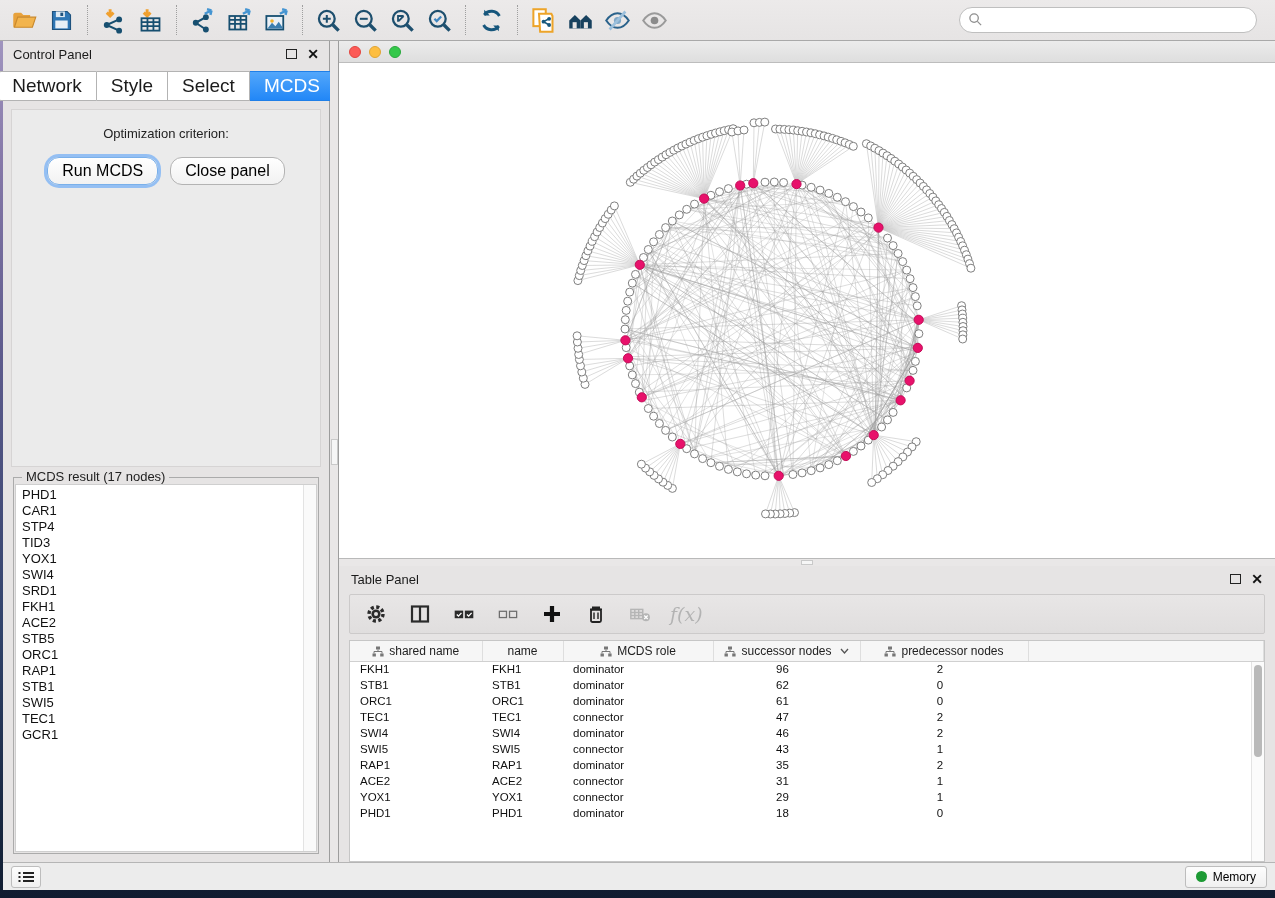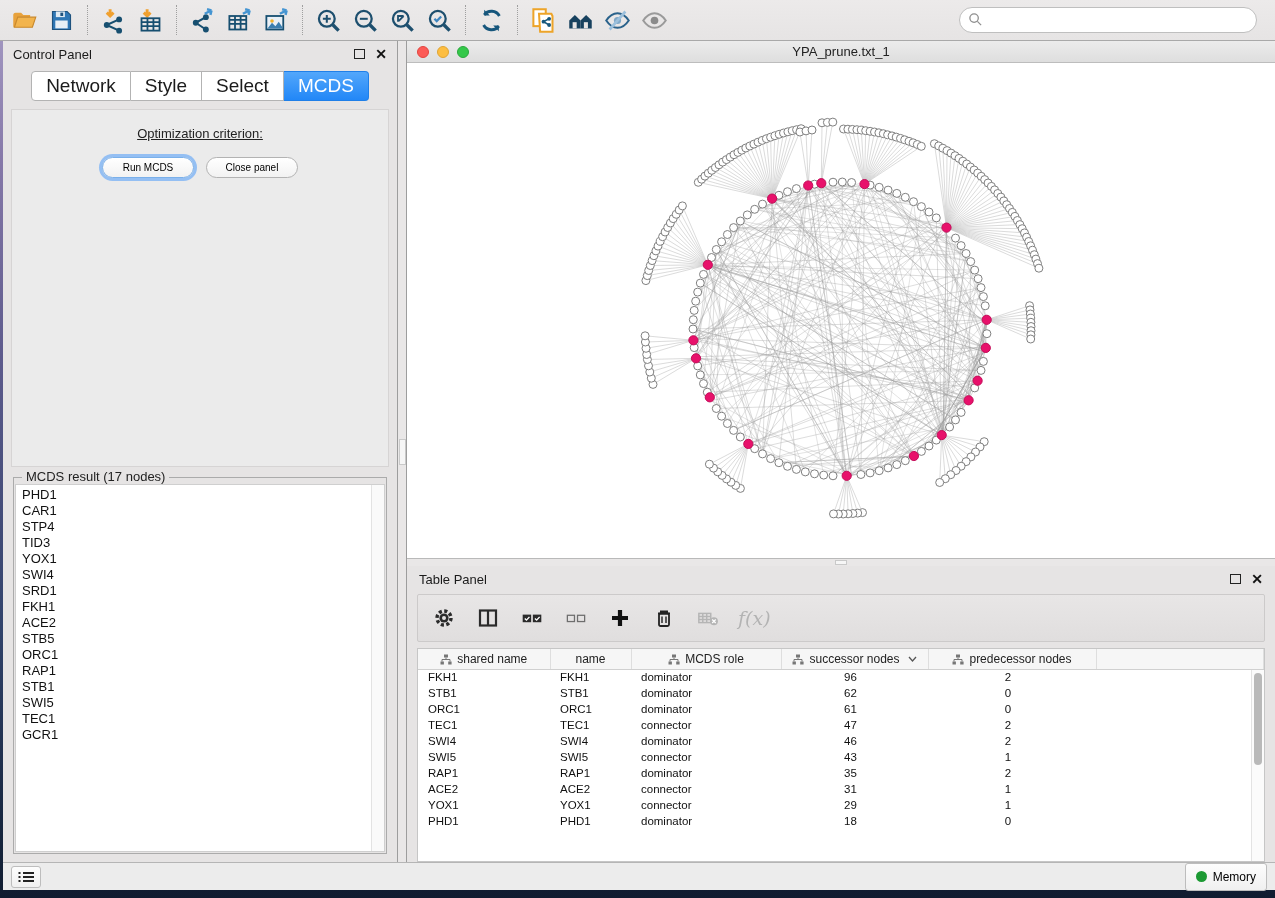--- a/index.html
+++ b/index.html
@@ -23,45 +23,45 @@
   .search-wrap input {
     width:298px; height:26px; border:1px solid #bfbfbf; border-radius:13px; background:#fff;
     padding:0 10px 0 28px; font-size:13px; font-family:"Liberation Sans",sans-serif; outline:none; color:#333;
   }
   .search-icon { position:absolute; left:9px; top:5px; width:15px; height:15px; }
 
   
   .workspace { flex:1 1 auto; display:flex; min-height:0; margin-left:3px; }
 
   
-  .control-panel { width:395px; background:#e6e4e4; border-right:1px solid #9d9d9d; display:flex; flex-direction:column; position:relative; }
+  .control-panel { width:327px; background:#e6e4e4; border-right:1px solid #9d9d9d; display:flex; flex-direction:column; position:relative; }
   .panel-titlebar { height:26px; display:flex; align-items:center; padding:0 10px; flex:0 0 auto; }
   .panel-title { font-size:13px; color:#1b1b1b; }
   .panel-btns { margin-left:auto; display:flex; align-items:center; gap:10px; }
   .float-btn { width:11px; height:10px; border:1.5px solid #222; background:transparent; cursor:pointer; }
   .close-btn { font-size:14px; font-weight:bold; color:#111; cursor:pointer; line-height:1; }
 
   .tabbar { display:flex; justify-content:center; padding:4px 0 6px; flex:0 0 auto; }
   .seg { display:flex; }
   .seg .tab {
     min-width:70px; padding:3px 14px; background:#fff; border:1px solid #b3b3b3; border-left:none;
     font-size:19px; cursor:pointer; color:#1b1b1b;
   }
   .seg .tab:first-child { border-left:1px solid #b3b3b3; border-radius:4px 0 0 4px; }
   .seg .tab:last-child { border-radius:0 4px 4px 0; }
   .seg .tab.active { background:linear-gradient(#53a7fb,#2287f7); border-color:#1f7fe8; color:#fff; }
 
   .cp-inset { margin:2px 8px; background:#ebebeb; border:1px solid #d6d4d4; height:358px; flex:0 0 auto; padding-top:16px; }
-  .opt-label { text-align:center; font-size:13px; margin-bottom:10px;text-decoration:underline; }
+  .opt-label { text-align:center; font-size:13px; margin-bottom:10px; }
   .combo { width:316px; margin:0 auto; height:23px; background:#fff; border:1px solid #b7b7b7; border-radius:5px; display:flex; align-items:center; cursor:pointer; position:relative; }
   .combo-value { flex:1; padding:0 8px; font-size:13px; white-space:nowrap; overflow:hidden; }
   .combo-step { width:19px; height:19px; margin-right:1px; border-radius:4px; background:linear-gradient(#6db1fb,#2a84f5); display:flex; flex-direction:column; align-items:center; justify-content:center; gap:1px; }
   .combo-step svg { width:9px; height:7px; }
   .btn-row { display:flex; justify-content:center; gap:12px; margin-top:16px; }
-  .pbtn { padding:4px 14px; min-width:92px; background:linear-gradient(#ffffff,#f2f2f2); border:1px solid #b3b3b3; border-radius:12px; font-size:10px; font-family:"Liberation Sans",sans-serif; cursor:pointer; }
+  .pbtn { padding:4px 14px; min-width:92px; background:linear-gradient(#ffffff,#f2f2f2); border:1px solid #b3b3b3; border-radius:12px; font-size:16px; font-family:"Liberation Sans",sans-serif; cursor:pointer; }
   .pbtn.focused { box-shadow:0 0 0 3px rgba(77,155,250,.55); border-color:#7ab0ea; }
 
   .groupbox { margin:8px 10px 8px; border:1px solid #ababab; position:relative; flex:1 1 auto; min-height:0; display:flex; background:#e6e4e4; }
   .groupbox-legend { position:absolute; top:-9px; left:8px; background:#e6e4e4; padding:0 4px; font-size:13px; }
   .mcds-list { flex:1; background:#fff; margin:6px 1px 1px 1px; border:1px solid #cfcfcf; overflow:hidden; position:relative; padding:2px 0 0 6px; }
   .mcds-item { font-size:13px; line-height:16px; color:#111; }
   .mcds-scroll { position:absolute; right:0; top:0; bottom:0; width:13px; background:#fafafa; border-left:1px solid #e3e3e3; }
 
   
   .vsplit { width:9px; background:#e9e7e7; position:relative; cursor:col-resize; border-right:1px solid #9d9d9d; }
@@ -79,21 +79,21 @@
   .net-title { position:absolute; left:0; right:0; text-align:center; font-size:13px; color:#222; pointer-events:none; }
   .net-canvas { flex:1; background:#fff; position:relative; }
   .net-canvas svg { position:absolute; inset:0; }
 
   .hsplit { height:7px; background:#e9e7e7; position:relative; cursor:row-resize; }
   .hsplit .handle { position:absolute; left:50%; top:1px; width:12px; height:5px; margin-left:-6px; background:#f6f6f6; border:1px solid #c9c9c9; }
 
   
   .table-panel { flex:1; background:#e6e4e4; display:flex; flex-direction:column; min-height:0; }
   .tp-titlebar { height:26px; display:flex; align-items:center; padding:0 12px; flex:0 0 auto; }
-  .tp-toolbar { margin:2px 10px 6px; height:48px; background:linear-gradient(#e8e6e6,#e0dede); border:1px solid #cccaca; border-radius:2px; display:flex; align-items:center; gap:8px; padding:12px 8px; flex:0 0 auto; }
+  .tp-toolbar { margin:2px 10px 6px; height:40px; background:linear-gradient(#e8e6e6,#e0dede); border:1px solid #cccaca; border-radius:2px; display:flex; align-items:center; gap:8px; padding:12px 8px; flex:0 0 auto; }
   .ttbtn { width:36px; height:34px; display:flex; align-items:center; justify-content:center; background:transparent; border:none; cursor:pointer; }
   .ttbtn svg { width:22px; height:22px; }
   .fx-label { font-family:"DejaVu Serif", serif; font-style:italic; font-size:19px; color:#b3b3b3; padding:0 4px; }
 
   .tbl-wrap { margin:0 10px; background:#fff; border:1px solid #c6c6c6; flex:1 1 auto; min-height:0; position:relative; overflow:hidden; }
   table.data { border-collapse:collapse; width:100%; table-layout:fixed;padding-left:35px; }
   table.data th {
     height:20px; background:#f6f6f6; border-bottom:1px solid #d0d0d0; border-right:1px solid #dedede;
     font-size:12px; font-weight:normal; color:#222; text-align:center; white-space:nowrap; overflow:hidden; cursor:pointer;
   }
@@ -104,21 +104,21 @@
   table.data td.num { text-align:center; padding-right:14px; }
   table.data td.txt { padding-left:10px; }
   .tbl-vscroll { position:absolute; right:0; top:21px; bottom:0; width:13px; background:#fbfbfb; border-left:1px solid #e3e3e3; }
   .tbl-vscroll .thumb { position:absolute; left:2px; top:3px; width:8px; height:92px; background:#b9b9b9; border-radius:4px; }
 
   .tp-tabs { height:30px; display:flex; justify-content:center; align-items:center; flex:0 0 auto; }
 
   
   .statusbar { height:28px; background:#ececec; border-top:1px solid #b5b5b5; display:flex; align-items:center; padding:0 8px; margin-left:3px; flex:0 0 auto; }
   .list-btn { width:30px; height:22px; background:linear-gradient(#fdfdfd,#f0f0f0); border:1px solid #bdbdbd; border-radius:3px; display:flex; align-items:center; justify-content:center; cursor:pointer; }
-  .mem-btn { margin-left:auto; height:28px; background:linear-gradient(#fdfdfd,#f0f0f0); border:1px solid #bdbdbd; border-radius:3px; display:flex; align-items:center; gap:6px; padding:0 10px; font-size:12px; cursor:pointer; }
+  .mem-btn { margin-left:auto; height:22px; background:linear-gradient(#fdfdfd,#f0f0f0); border:1px solid #bdbdbd; border-radius:3px; display:flex; align-items:center; gap:6px; padding:0 10px; font-size:12px; cursor:pointer; }
   .mem-dot { width:11px; height:11px; border-radius:50%; background:#1d9a34; }
 </style>
 </head>
 <body>
 
 <div class="app">
 
   <div class="toolbar">
     <button class="tbtn">
       <svg viewBox="0 0 24 24">
@@ -311,21 +311,20 @@
     </div>
 
     <div class="vsplit">
         <div class="handle"></div>
       </div>
 
     <div class="right-col">
 
       <div class="net-frame">
         <div class="net-titlebar">
-          <span class="net-title">YPA_prune.txt_1</span>
           <span class="lights">
             <span class="light red"></span>
             <span class="light yellow"></span>
             <span class="light green"></span>
           </span>
         </div>
         <div class="net-canvas">
           <svg id="network-svg" width="867" height="495" viewBox="0 0 867 495">
               <line x1="300.8" y1="201.8" x2="238.9" y2="217.6" stroke="#c9c9c9" stroke-width="0.75" stroke-opacity="0.9"></line>
               <line x1="300.8" y1="201.8" x2="240.3" y2="212.6" stroke="#c9c9c9" stroke-width="0.75" stroke-opacity="0.9"></line>

